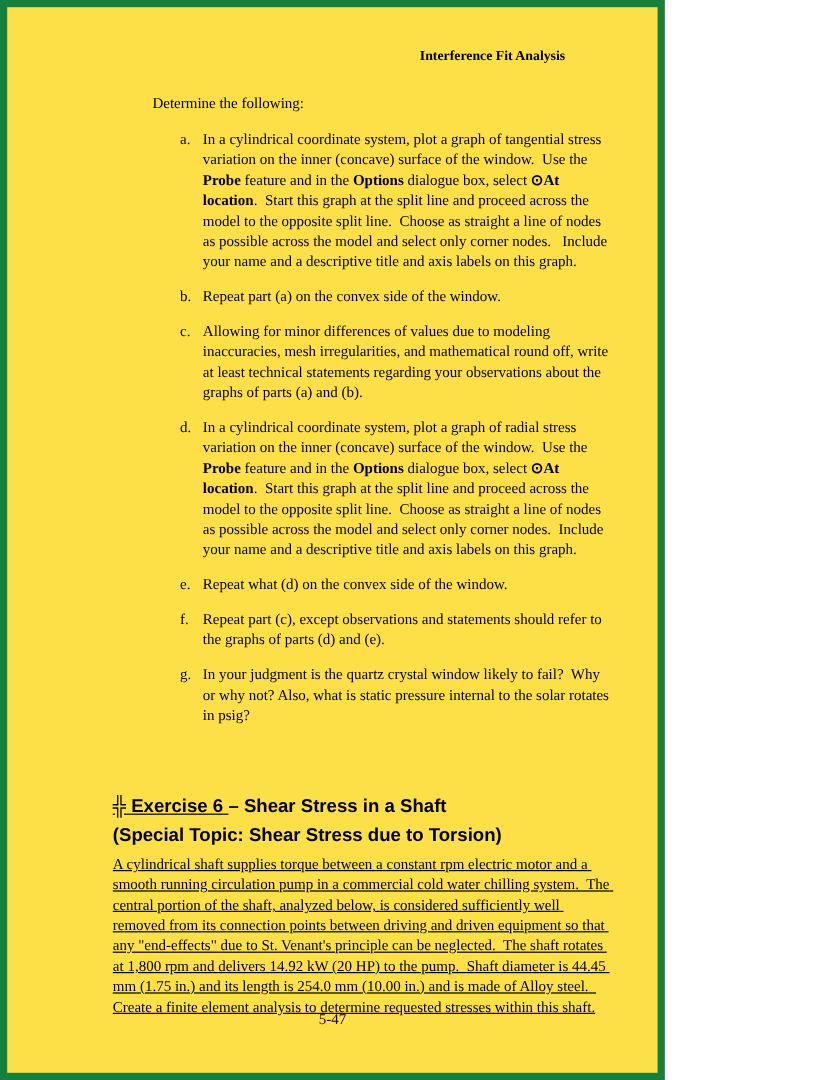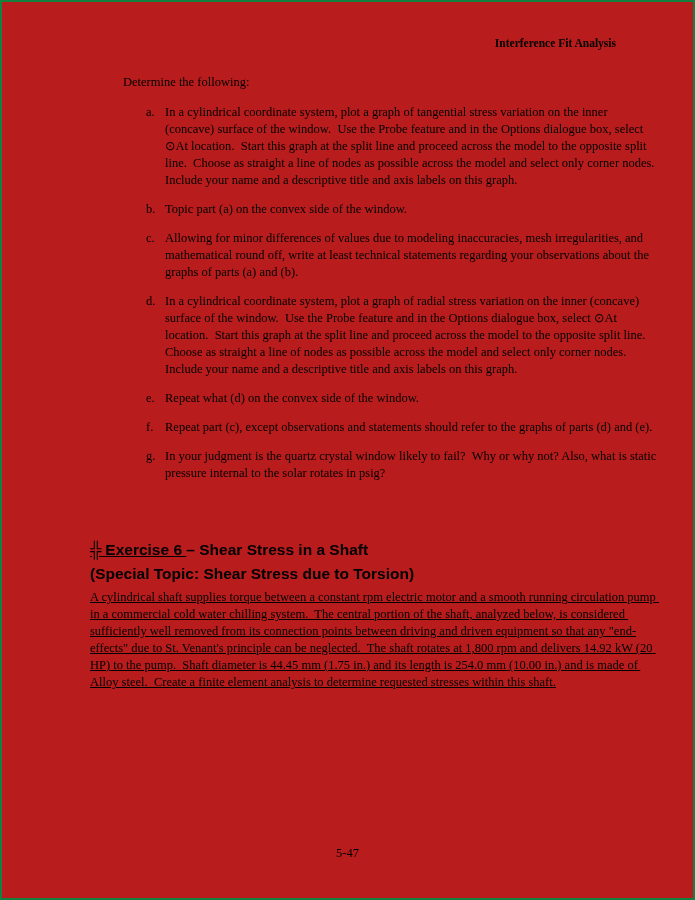--- a/index.html
+++ b/index.html
@@ -1,21 +1,21 @@
 <!DOCTYPE html>
 <html><head>
 <meta charset="utf-8">
 <style>
   html, body { margin: 0; padding: 0; background: #ffffff; }
   .page {
-    width: 695px;
+    width: 554px;
     height: 900px;
     box-sizing: border-box;
-    background: #b91c1c;
-    border: 2px solid #15803d;
+    background: #fde047;
+    border: 6px solid #15803d;
     position: relative;
     font-family: "Liberation Serif", serif;
     font-size: 12.5px;
     line-height: 17px;
     color: #000000;
     overflow: hidden;
   }
   .header {
     padding: 34px 77px 0 88px;
     text-align: right;
@@ -25,21 +25,21 @@
   }
   .content { padding: 0 35px 0 88px; }
   .intro { margin: 24px 0 13px 33px; white-space: pre-wrap; }
   .list-item {
     display: flex;
     margin-left: 56px;
     margin-bottom: 12px;
   }
   .letter { flex: none; width: 19px; }
   .item-text { flex: 1; white-space: pre-wrap; }
-  .b { font-weight: normal; }
+  .b { font-weight: bold; }
   .exercise { margin-top: 56px; }
   .ex-heading {
     font-family: Liberation Sans, sans-serif;
     font-weight: bold;
     font-size: 15.5px;
     line-height: 24px;
   }
   .underlined { text-decoration: underline; }
   .ex-body { margin-top: 3px; white-space: pre-wrap; text-decoration: underline; }
   .footer {
@@ -63,21 +63,21 @@
 
     <div class="intro">Determine the following:</div>
 
     <div class="list-item">
       <div class="letter">a.</div>
       <div class="item-text"><span>In a cylindrical coordinate system, plot a graph of tangential stress variation on the inner (concave) surface of the window.  Use the </span><span class="b">Probe</span><span> feature and in the </span><span class="b">Options</span><span> dialogue box, select </span><span class="b">⊙At location</span><span>.  Start this graph at the split line and proceed across the model to the opposite split line.  Choose as straight a line of nodes as possible across the model and select only corner nodes.   Include your name and a descriptive title and axis labels on this graph.</span></div>
     </div>
 
     <div class="list-item">
       <div class="letter">b.</div>
-      <div class="item-text"><span>Topic part (a) on the convex side of the window.</span></div>
+      <div class="item-text"><span>Repeat part (a) on the convex side of the window.</span></div>
     </div>
 
     <div class="list-item">
       <div class="letter">c.</div>
       <div class="item-text"><span>Allowing for minor differences of values due to modeling inaccuracies, mesh irregularities, and mathematical round off, write at least technical statements regarding your observations about the graphs of parts (a) and (b).</span></div>
     </div>
 
     <div class="list-item">
       <div class="letter">d.</div>
       <div class="item-text"><span>In a cylindrical coordinate system, plot a graph of radial stress variation on the inner (concave) surface of the window.  Use the </span><span class="b">Probe</span><span> feature and in the </span><span class="b">Options</span><span> dialogue box, select </span><span class="b">⊙At location</span><span>.  Start this graph at the split line and proceed across the model to the opposite split line.  Choose as straight a line of nodes as possible across the model and select only corner nodes.  Include your name and a descriptive title and axis labels on this graph.</span></div>

